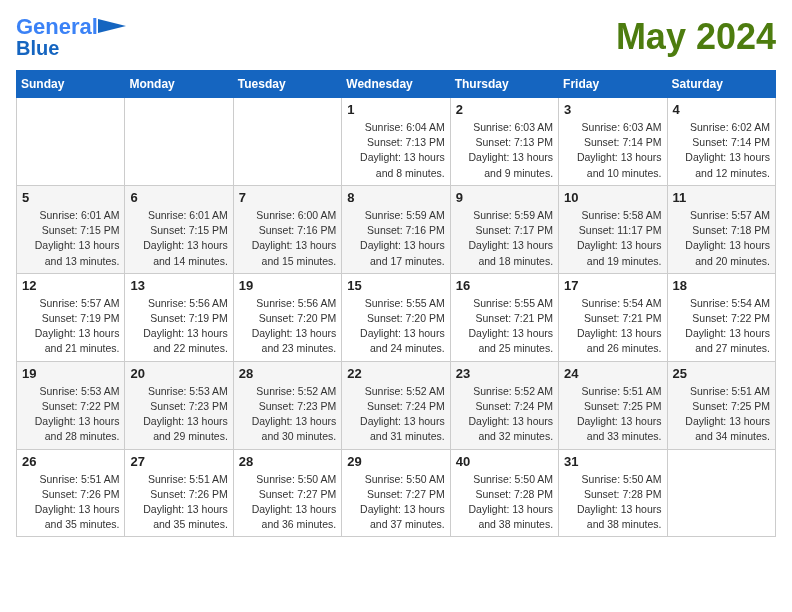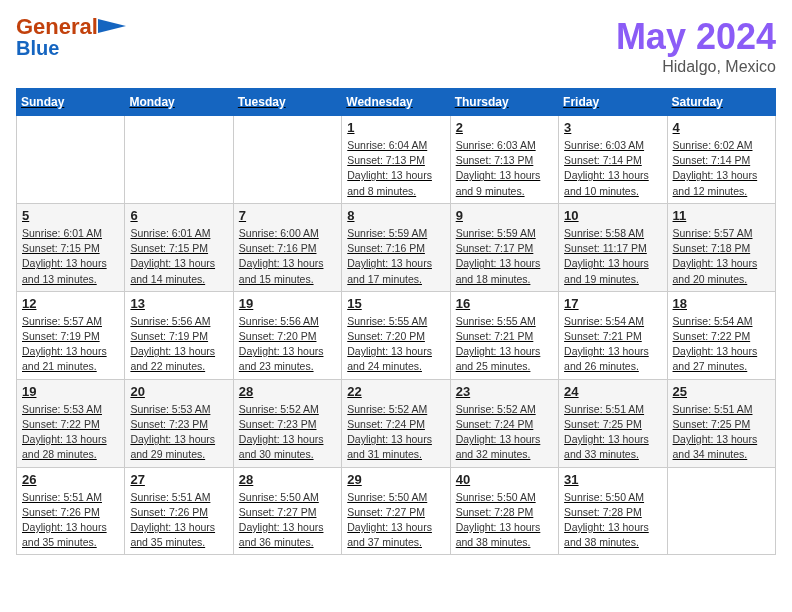--- a/index.html
+++ b/index.html
@@ -31,31 +31,30 @@
       width: 28px;
       height: 14px;
       margin-top: -2px;
     }
     .title-block {
       text-align: right;
     }
     .main-title {
       font-size: 36px;
       font-weight: bold;
-      color: #8b5cf6;
+      color: #4d7c0f;
     }
     .sub-title {
       font-size: 16px;
       color: #555;
     }
     .calendar {
       width: 100%;
       border-collapse: collapse;
       font-size: 11px;
-      text-decoration: underline;
     }
     .calendar thead th {
       background: #1565C0;
       color: #fff;
       padding: 6px 4px;
       text-align: left;
       font-size: 12px;
       font-weight: bold;
       border: 1px solid #1565C0;
     }
@@ -73,41 +72,41 @@
     .day-number {
       font-weight: bold;
       font-size: 13px;
       margin-bottom: 3px;
       color: #222;
     }
     .day-info {
       font-size: 10.5px;
       color: #333;
       line-height: 1.45;
+      text-align: right;
     }
     .empty { background: #fff !important; }
   </style>
 </head>
 <body>
 
 <div class="header">
   <div class="logo">
     <div style="display:flex;align-items:center;">
       <span class="logo-text">
-        <span style="color:#c2410c;">General</span>
+        <span style="color:#3b82f6;">General</span>
       </span>
       <svg class="logo-arrow" viewBox="0 0 28 14" xmlns="http://www.w3.org/2000/svg">
         <polygon points="0,0 28,7 0,14" fill="#1565C0"></polygon>
       </svg>
     </div>
     <span class="logo-text" style="color:#1565C0;font-size:20px;">Blue</span>
   </div>
   <div class="title-block">
     <div class="main-title">May 2024</div>
-    <div class="sub-title">Hidalgo, Mexico</div>
   </div>
 </div>
 
 <table class="calendar">
   <thead>
     <tr>
     <th>Sunday</th>
         <th>Monday</th>
         <th>Tuesday</th>
         <th>Wednesday</th>

